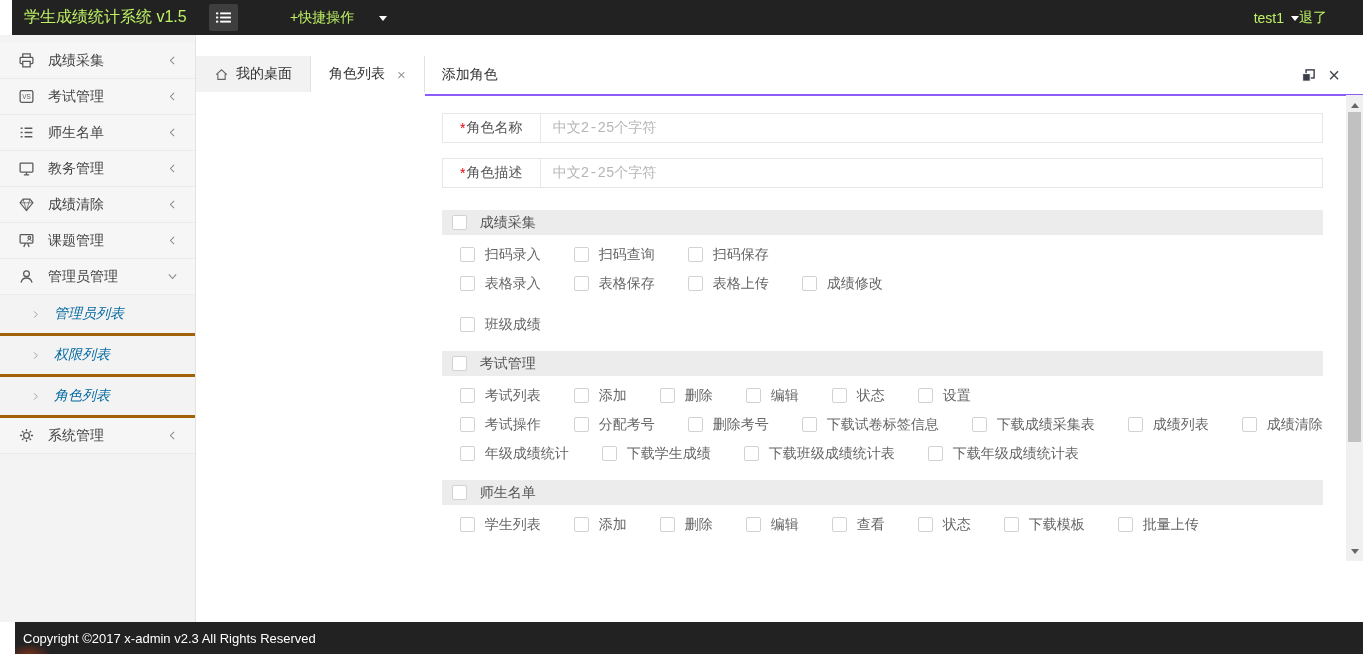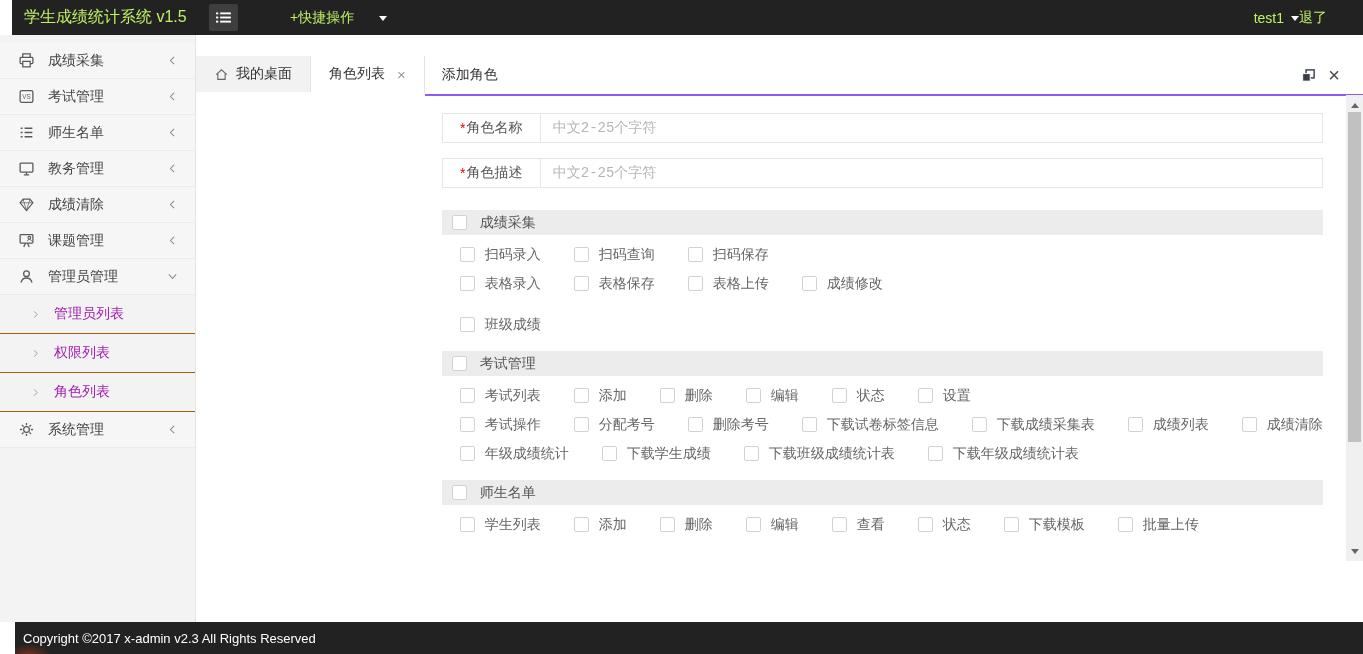--- a/index.html
+++ b/index.html
@@ -22,21 +22,21 @@
   .sidebar{position:absolute;left:0;top:35px;width:196px;bottom:32px;background:#f3f3f3;
            border-right:1px solid #e3e3e3;box-sizing:border-box;padding-top:8px;font-size:14px;color:#444;}
   .side-item{height:35px;display:flex;align-items:center;padding:0 16px 0 18px;
              border-bottom:1px solid #ebebeb;cursor:pointer;background:#f6f6f6;}
   .side-item .ic{width:17px;height:17px;margin-right:13px;flex:none;}
   .side-item .ic svg{width:100%;height:100%;display:block;}
   .side-item .lab{flex:1;}
   .chev{width:13px;height:13px;flex:none;}
   .chev svg{width:100%;height:100%;display:block;}
   .sub-item{height:38px;display:flex;align-items:center;padding-left:30px;
-            border-bottom:1px solid #a16207;cursor:pointer;color:#a21caf;}
+            border-bottom:3px solid #a16207;cursor:pointer;color:#0369a1;font-style:italic;}
   .sub-item .arr{width:11px;height:11px;margin-right:13px;flex:none;}
   .sub-item .arr svg{width:100%;height:100%;display:block;}
 
   
   .main{position:absolute;left:196px;top:35px;right:0;bottom:32px;display:flex;flex-direction:row;margin-top:21px;}
   .tabbar{height:36px;background:#f2f2f2;display:flex;flex:none;}
   .tab{padding:0 18px;display:flex;align-items:center;gap:7px;font-size:14px;color:#333;
        border-right:1px solid #e2e2e2;cursor:pointer;height:100%;box-sizing:border-box;}
   .tab.active{background:#fff;}
   .tab .hic{width:15px;height:15px;}

